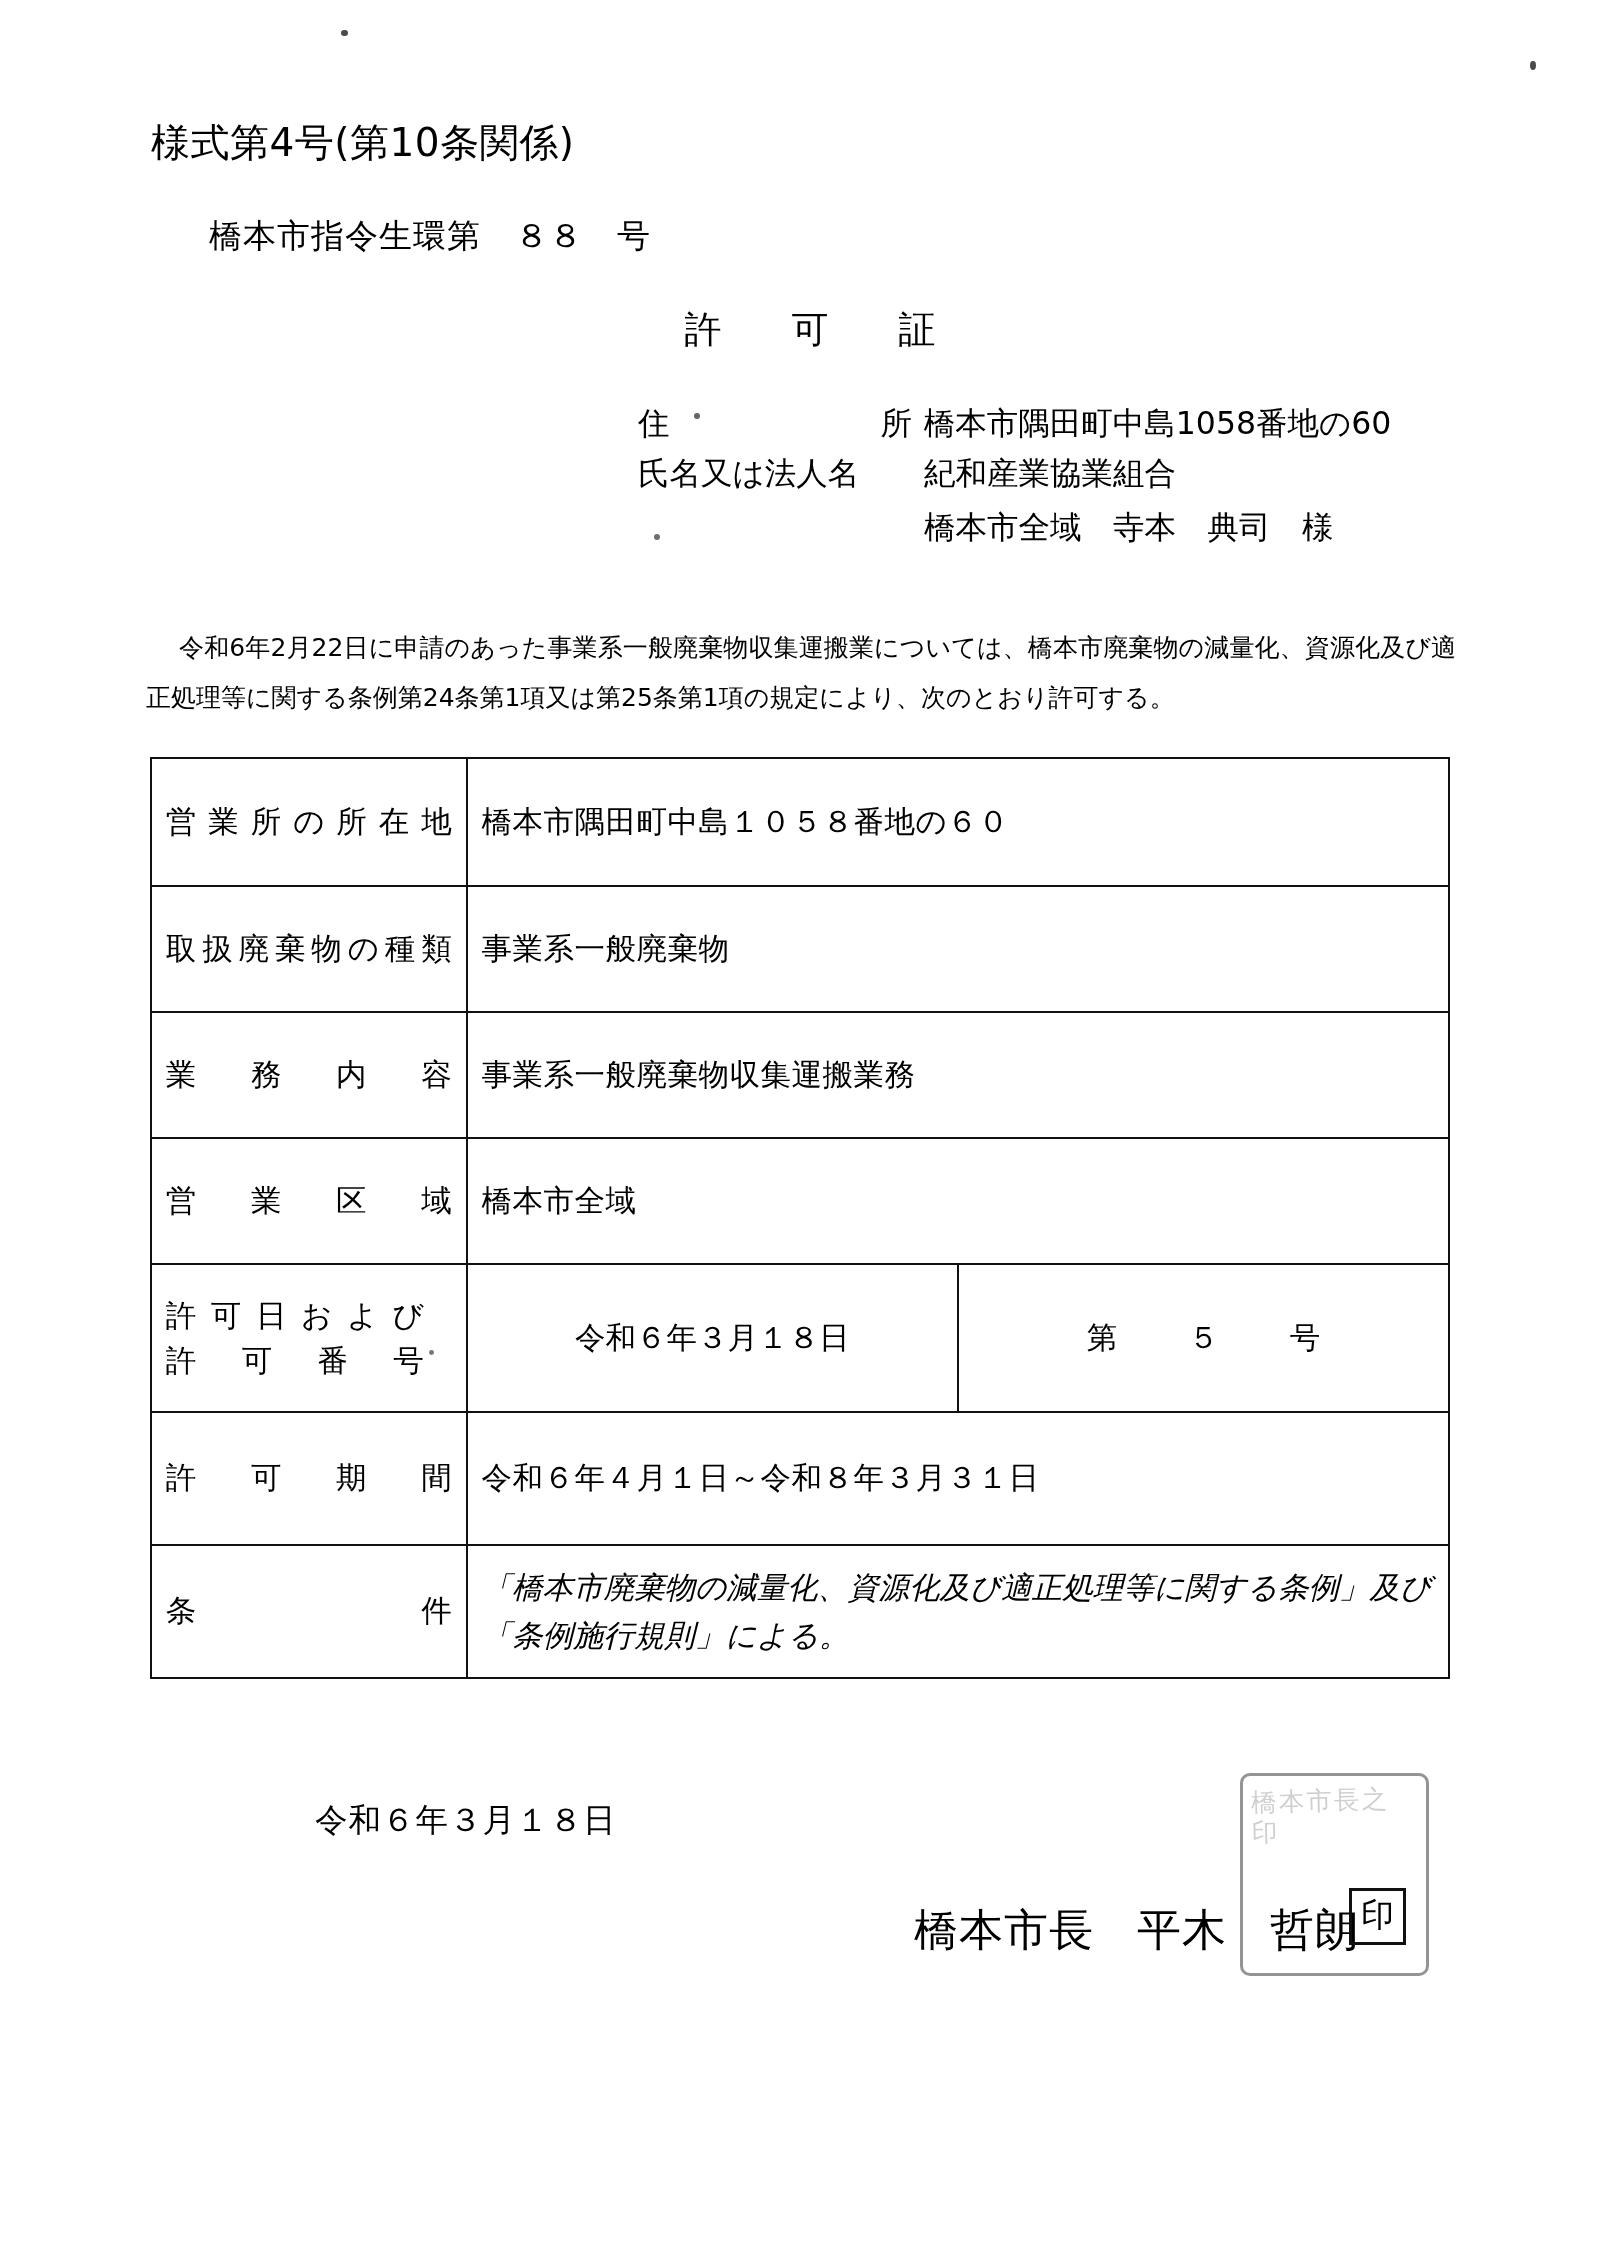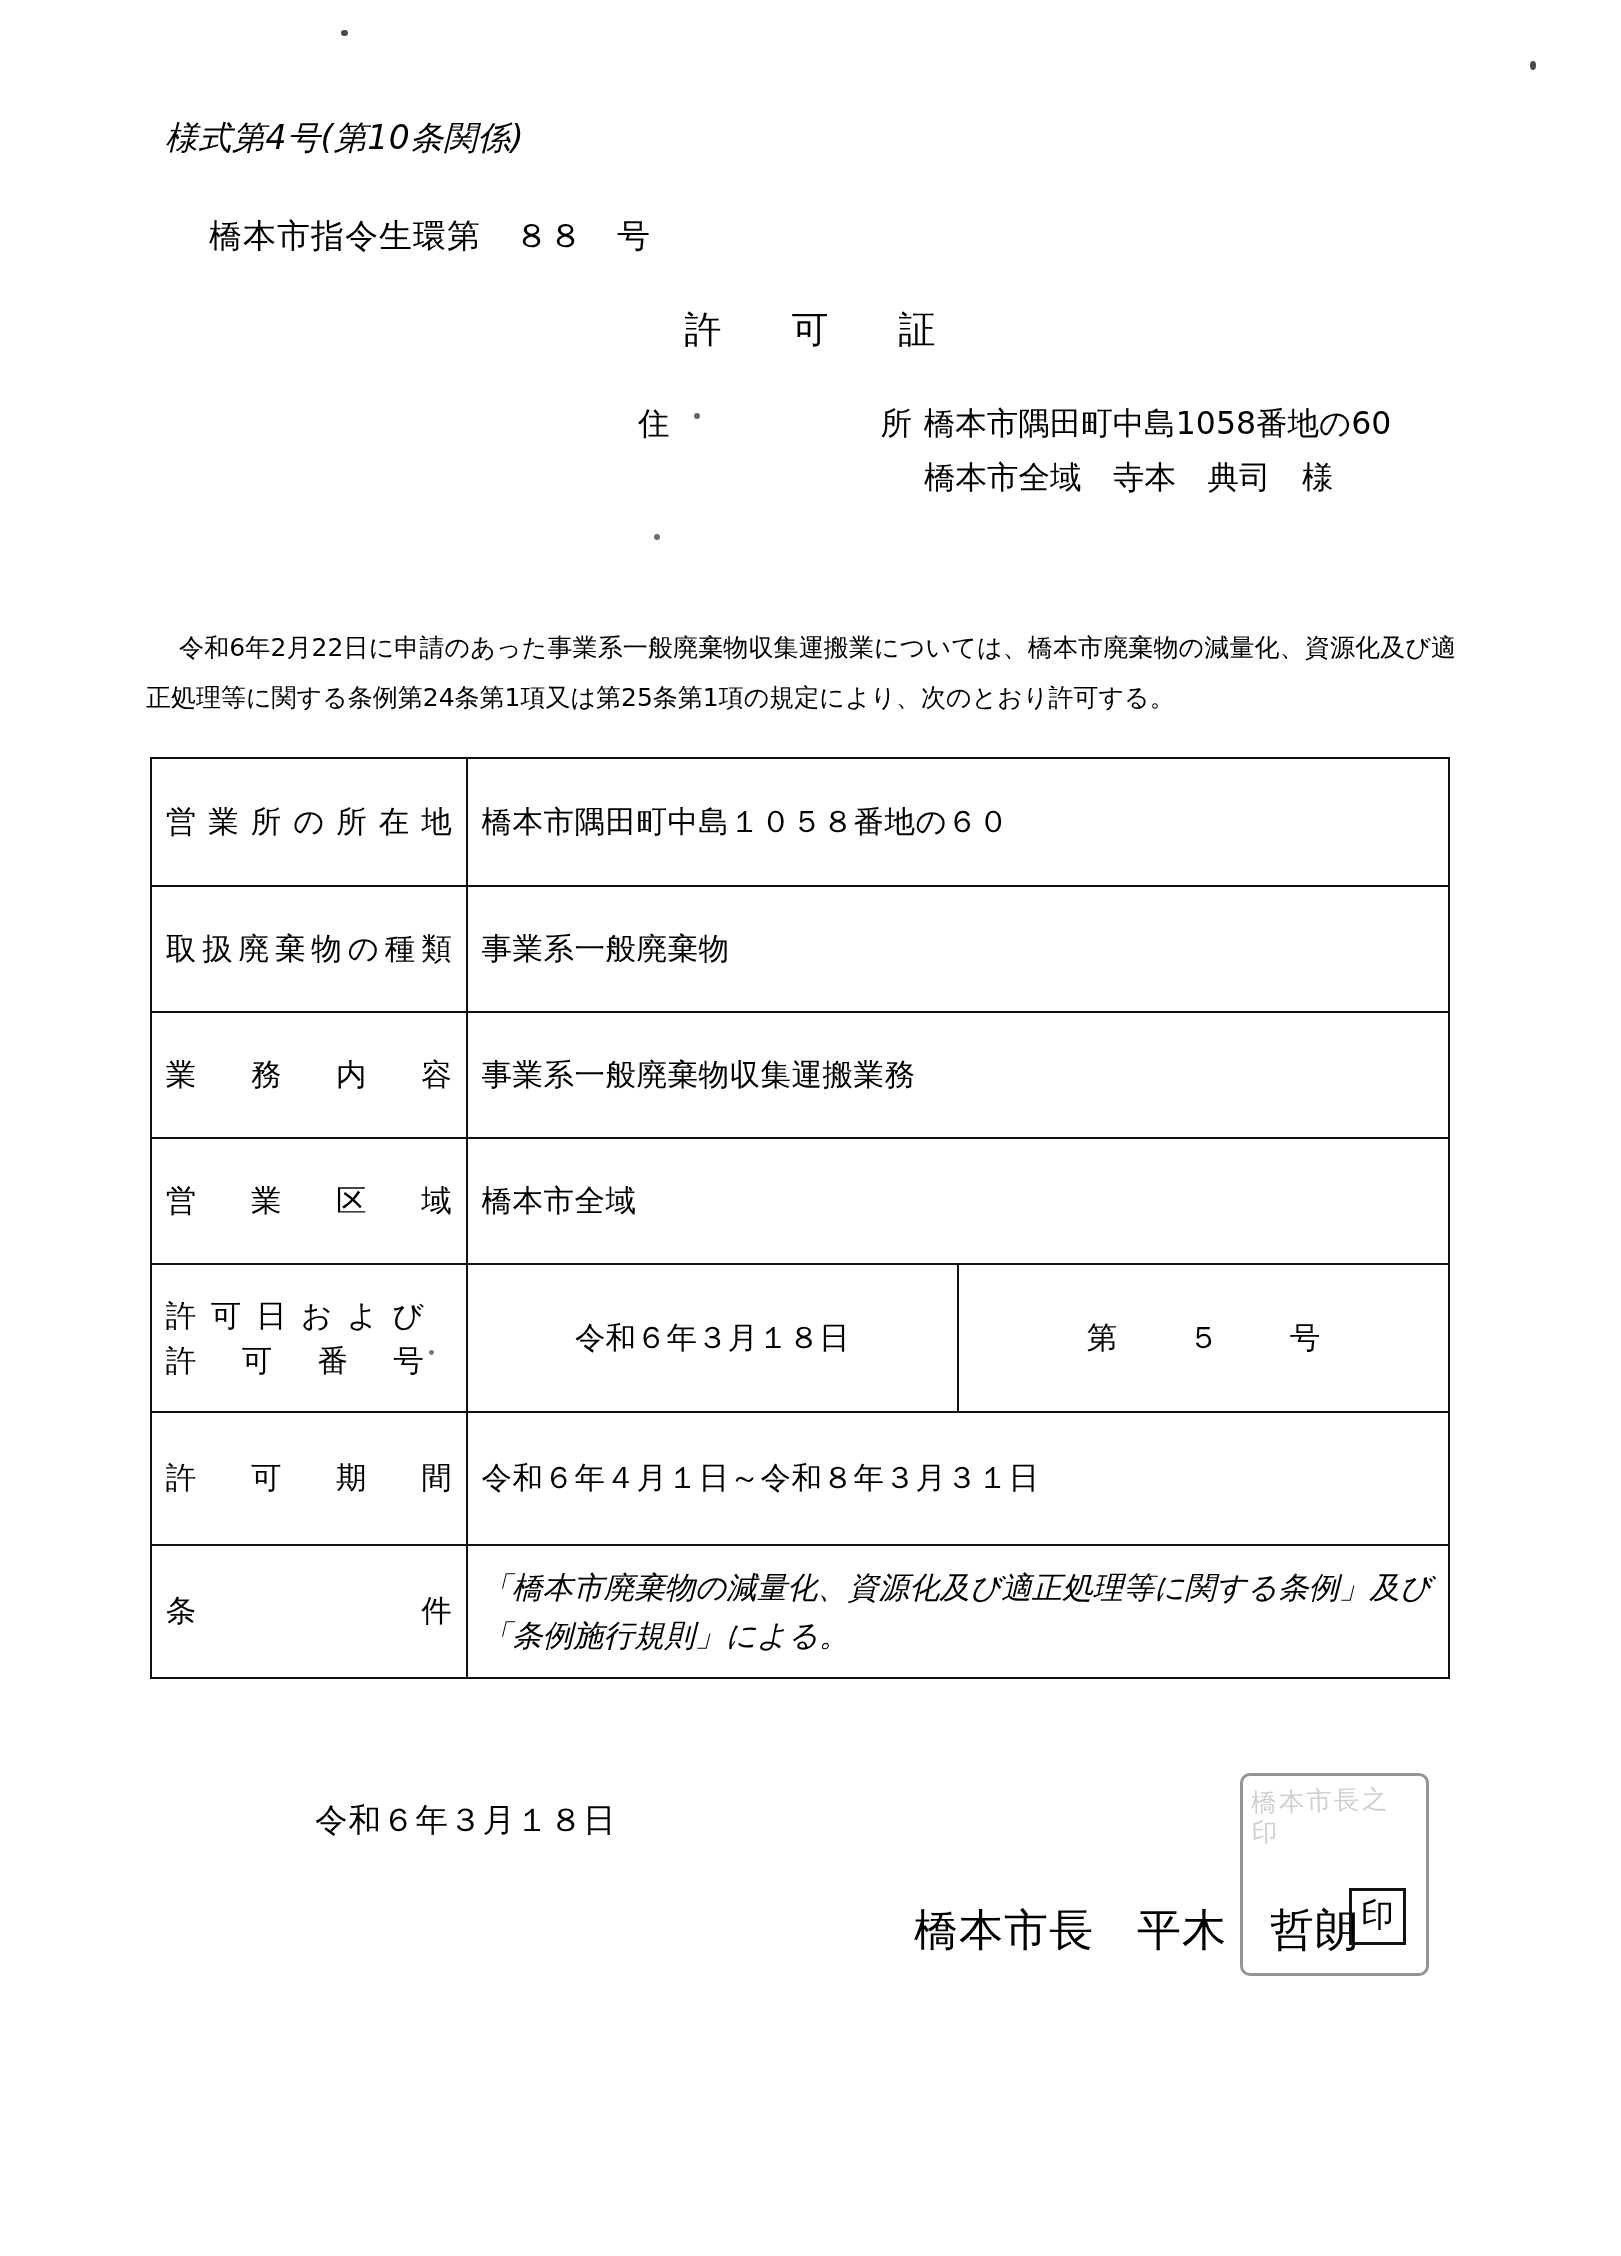--- a/index.html
+++ b/index.html
@@ -27,26 +27,25 @@
   }
   .sp1 { left: 341px; top: 29.6px;  width: 6.9px;  height: 6.9px; }
   .sp2 { left: 1530px; top: 61px; width: 5.9px;  height: 8.9px; }
   .sp3 { left: 654px; top: 534px; width: 5.9px;  height: 5.9px; opacity: .8; }
   .sp4 { left: 429px; top: 1350px; width: 4.9px; height: 4.9px; opacity: .75; }
   .sp5 { left: 429px; top: 1476px; width: 4.9px; height: 4.9px; opacity: .75; }
   .sp6 { left: 694px; top: 413px; width: 5.9px;  height: 5.9px; opacity: .85; }
 
   .form-no {
     position: absolute;
-    left: 165px;
+    left: 151px;
     top: 116px;
-    font-size: 33px;
+    font-size: 39px;
     letter-spacing: 0.5px;
     white-space: nowrap;
-    font-style: italic;
   }
   .doc-no {
     position: absolute;
     left: 209px;
     top: 214px;
     font-size: 33px;
     letter-spacing: 1px;
     white-space: nowrap;
   }
   .title {
@@ -241,20 +240,24 @@
   </div>
 
   <div class="addressee">
     <div class="row">
       <span class="lbl sp">
         <span>住</span>
         <span>所</span>
       </span>
       <span class="val">橋本市隅田町中島1058番地の60</span>
     </div>
+    <div class="row">
+      <span class="lbl">氏名又は法人名</span>
+      <span class="val">紀和産業協業組合</span>
+    </div>
     <div class="rep">橋本市全域　寺本　典司　様</div>
   </div>
 
   <div class="body-text">
     <p>令和6年2月22日に申請のあった事業系一般廃棄物収集運搬業については、橋本市廃棄物の減量化、資源化及び適正処理等に関する条例第24条第1項又は第25条第1項の規定により、次のとおり許可する。</p>
   </div>
 
   <table class="permit">
     <tbody>
       <tr class="r-tall">

